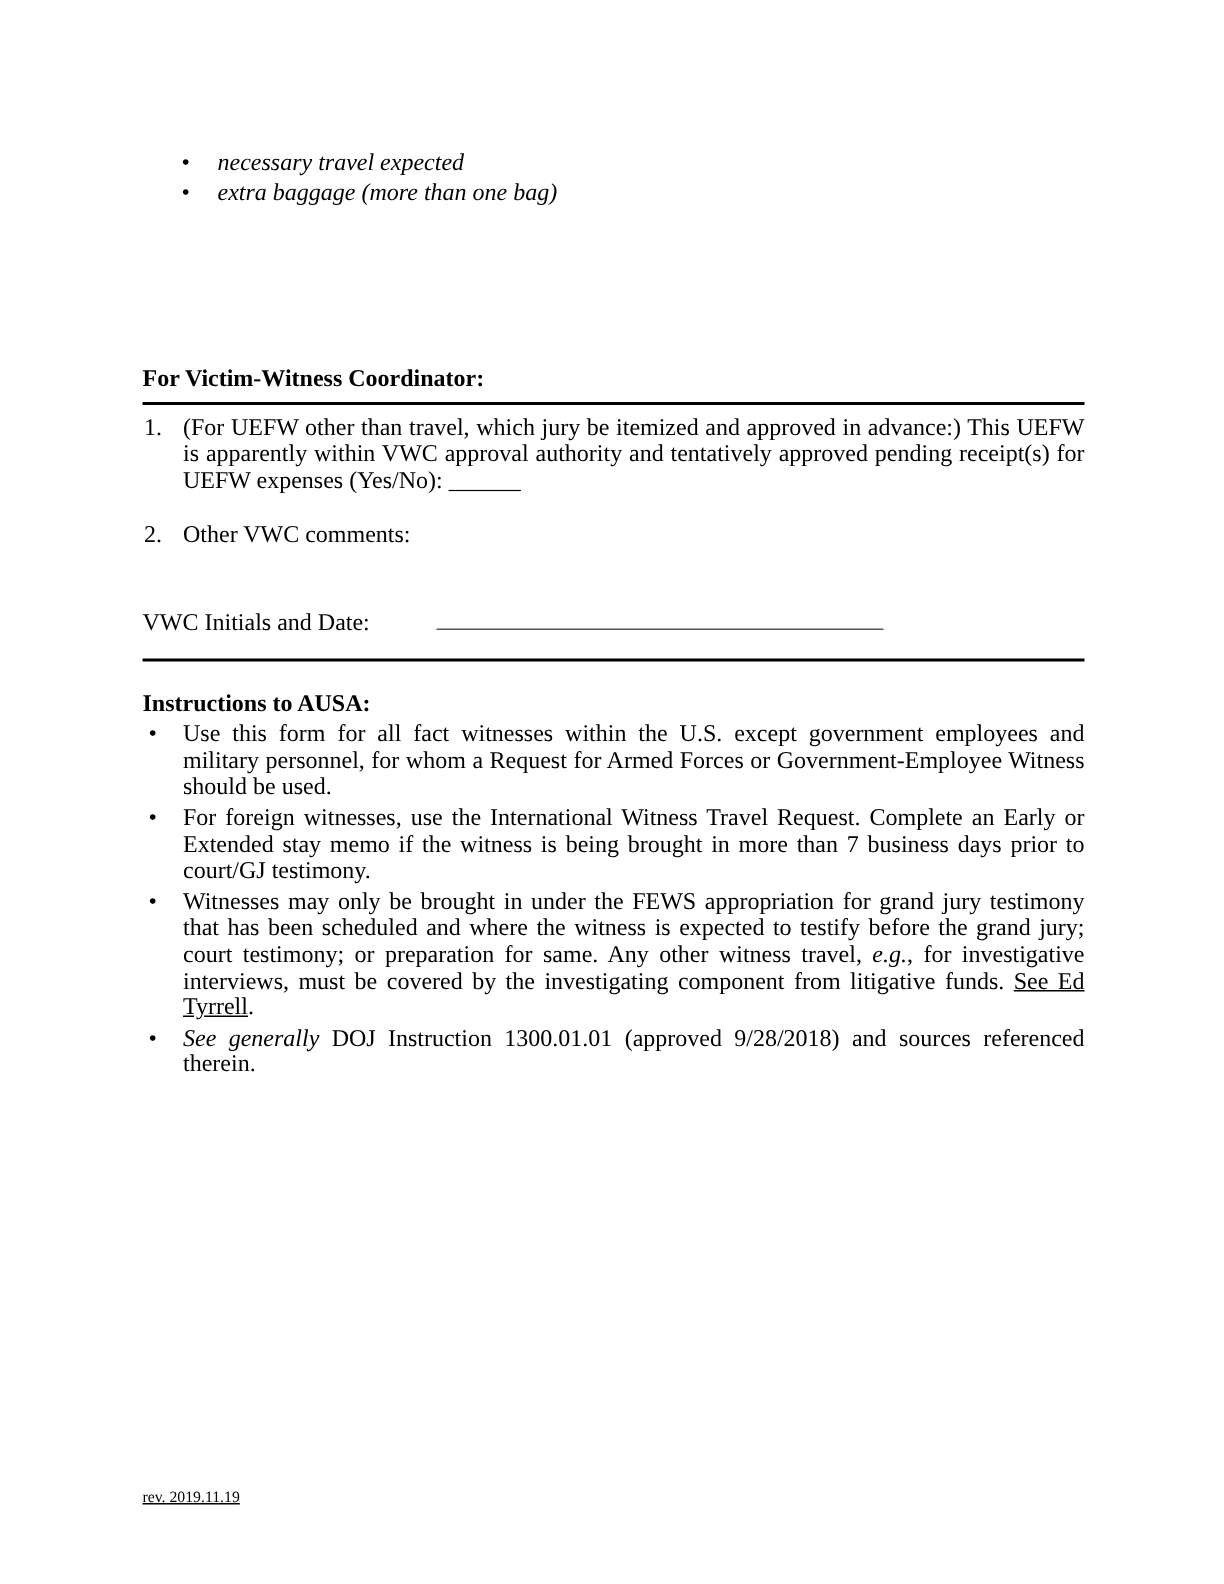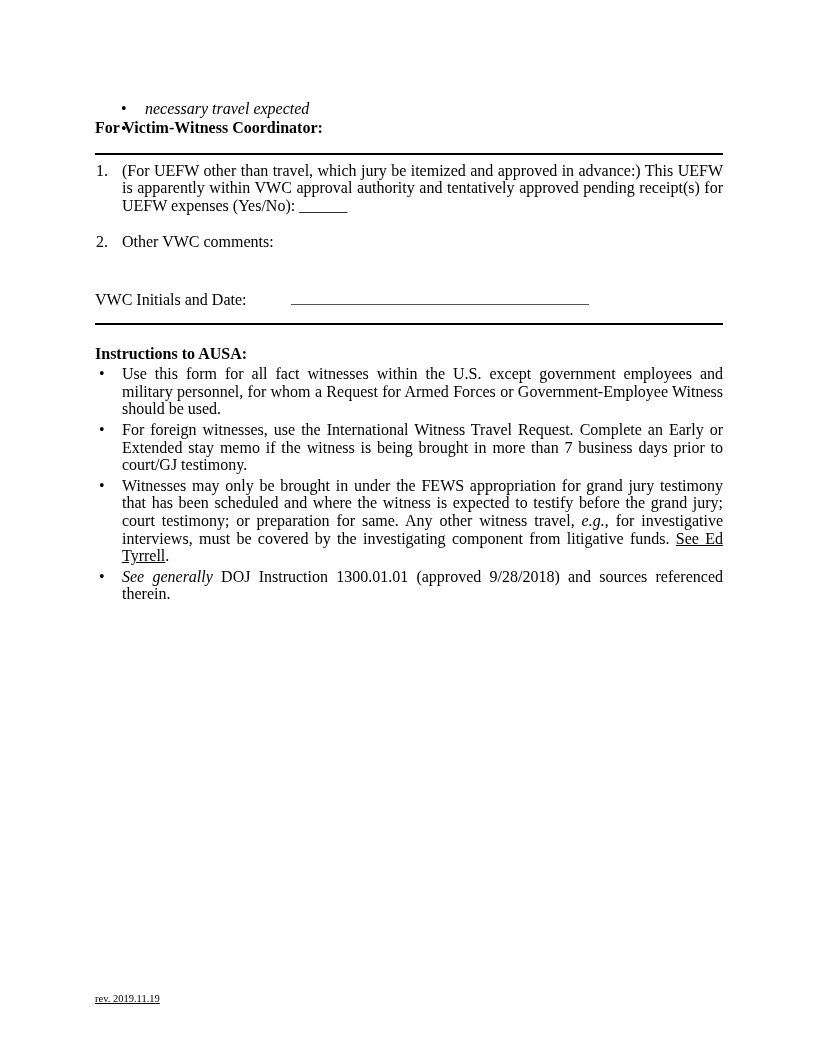--- a/index.html
+++ b/index.html
@@ -44,23 +44,24 @@
     font-style: normal;
   }
 
   .describe {
     margin: 0;
   }
   .describe .bold { font-weight: bold; }
 
   
   .vwc-heading {
+    margin-top: 105px;
     font-weight: bold;
     border-bottom: 2px solid #000;
-    padding-bottom: 16px;
+    padding-bottom: 6px;
   }
   .num-item {
     position: relative;
     padding-left: 27px;
   }
   .num-item .num {
     position: absolute;
     left: 1px;
     top: 0;
   }
@@ -129,20 +130,21 @@
 <div class="page">
   <div class="content">
 
     <ul class="top-bullets">
       <li>
         <span class="marker">•</span>
         <span>necessary travel expected</span>
       </li>
       <li>
         <span class="marker">•</span>
+        <span>extra baggage (more than one bag)</span>
       </li>
     </ul>
 
 
     <div class="vwc-heading">For Victim-Witness Coordinator:</div>
 
     <div class="num-item item1">
       <span class="num">1.</span><span>(For UEFW other than travel, which jury be itemized and approved in advance:) This UEFW is apparently within VWC approval authority and tentatively approved pending receipt(s) for UEFW expenses (Yes/No): </span><span>______</span>
     </div>
 

